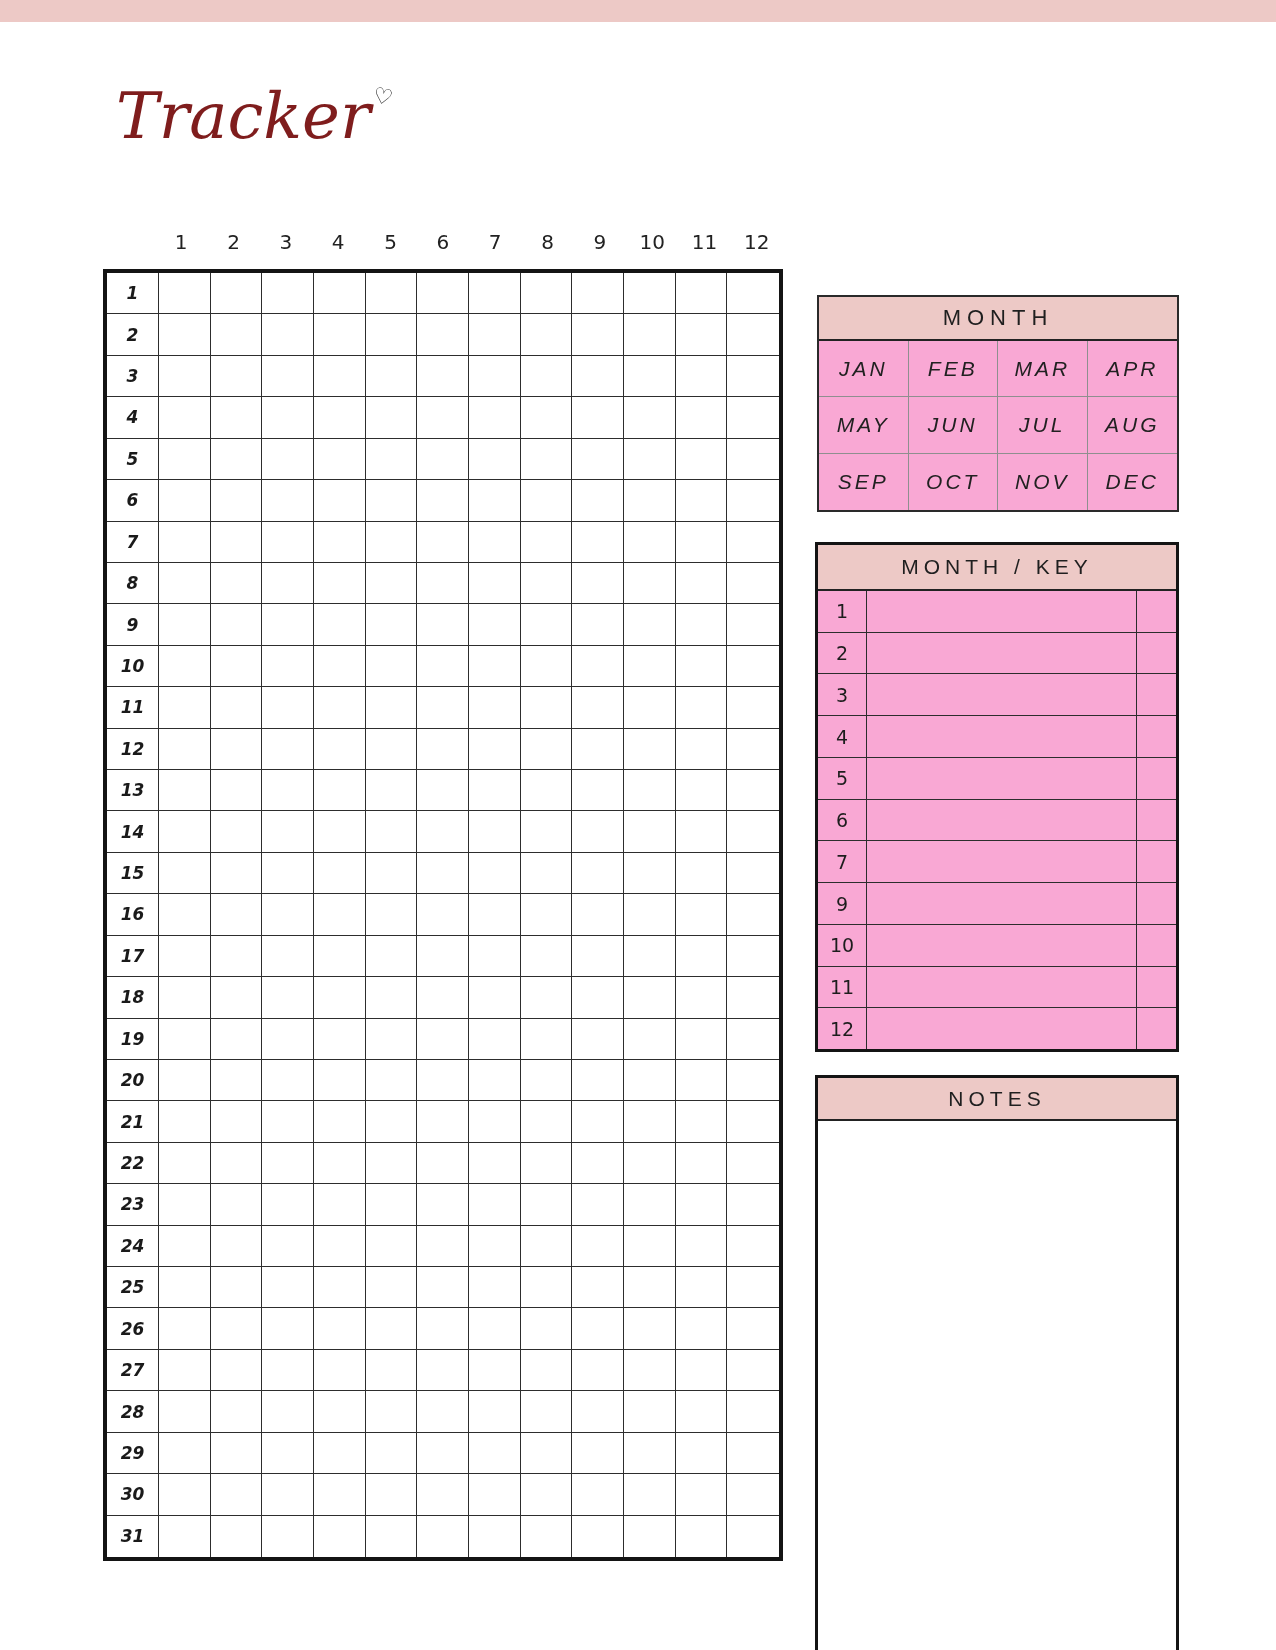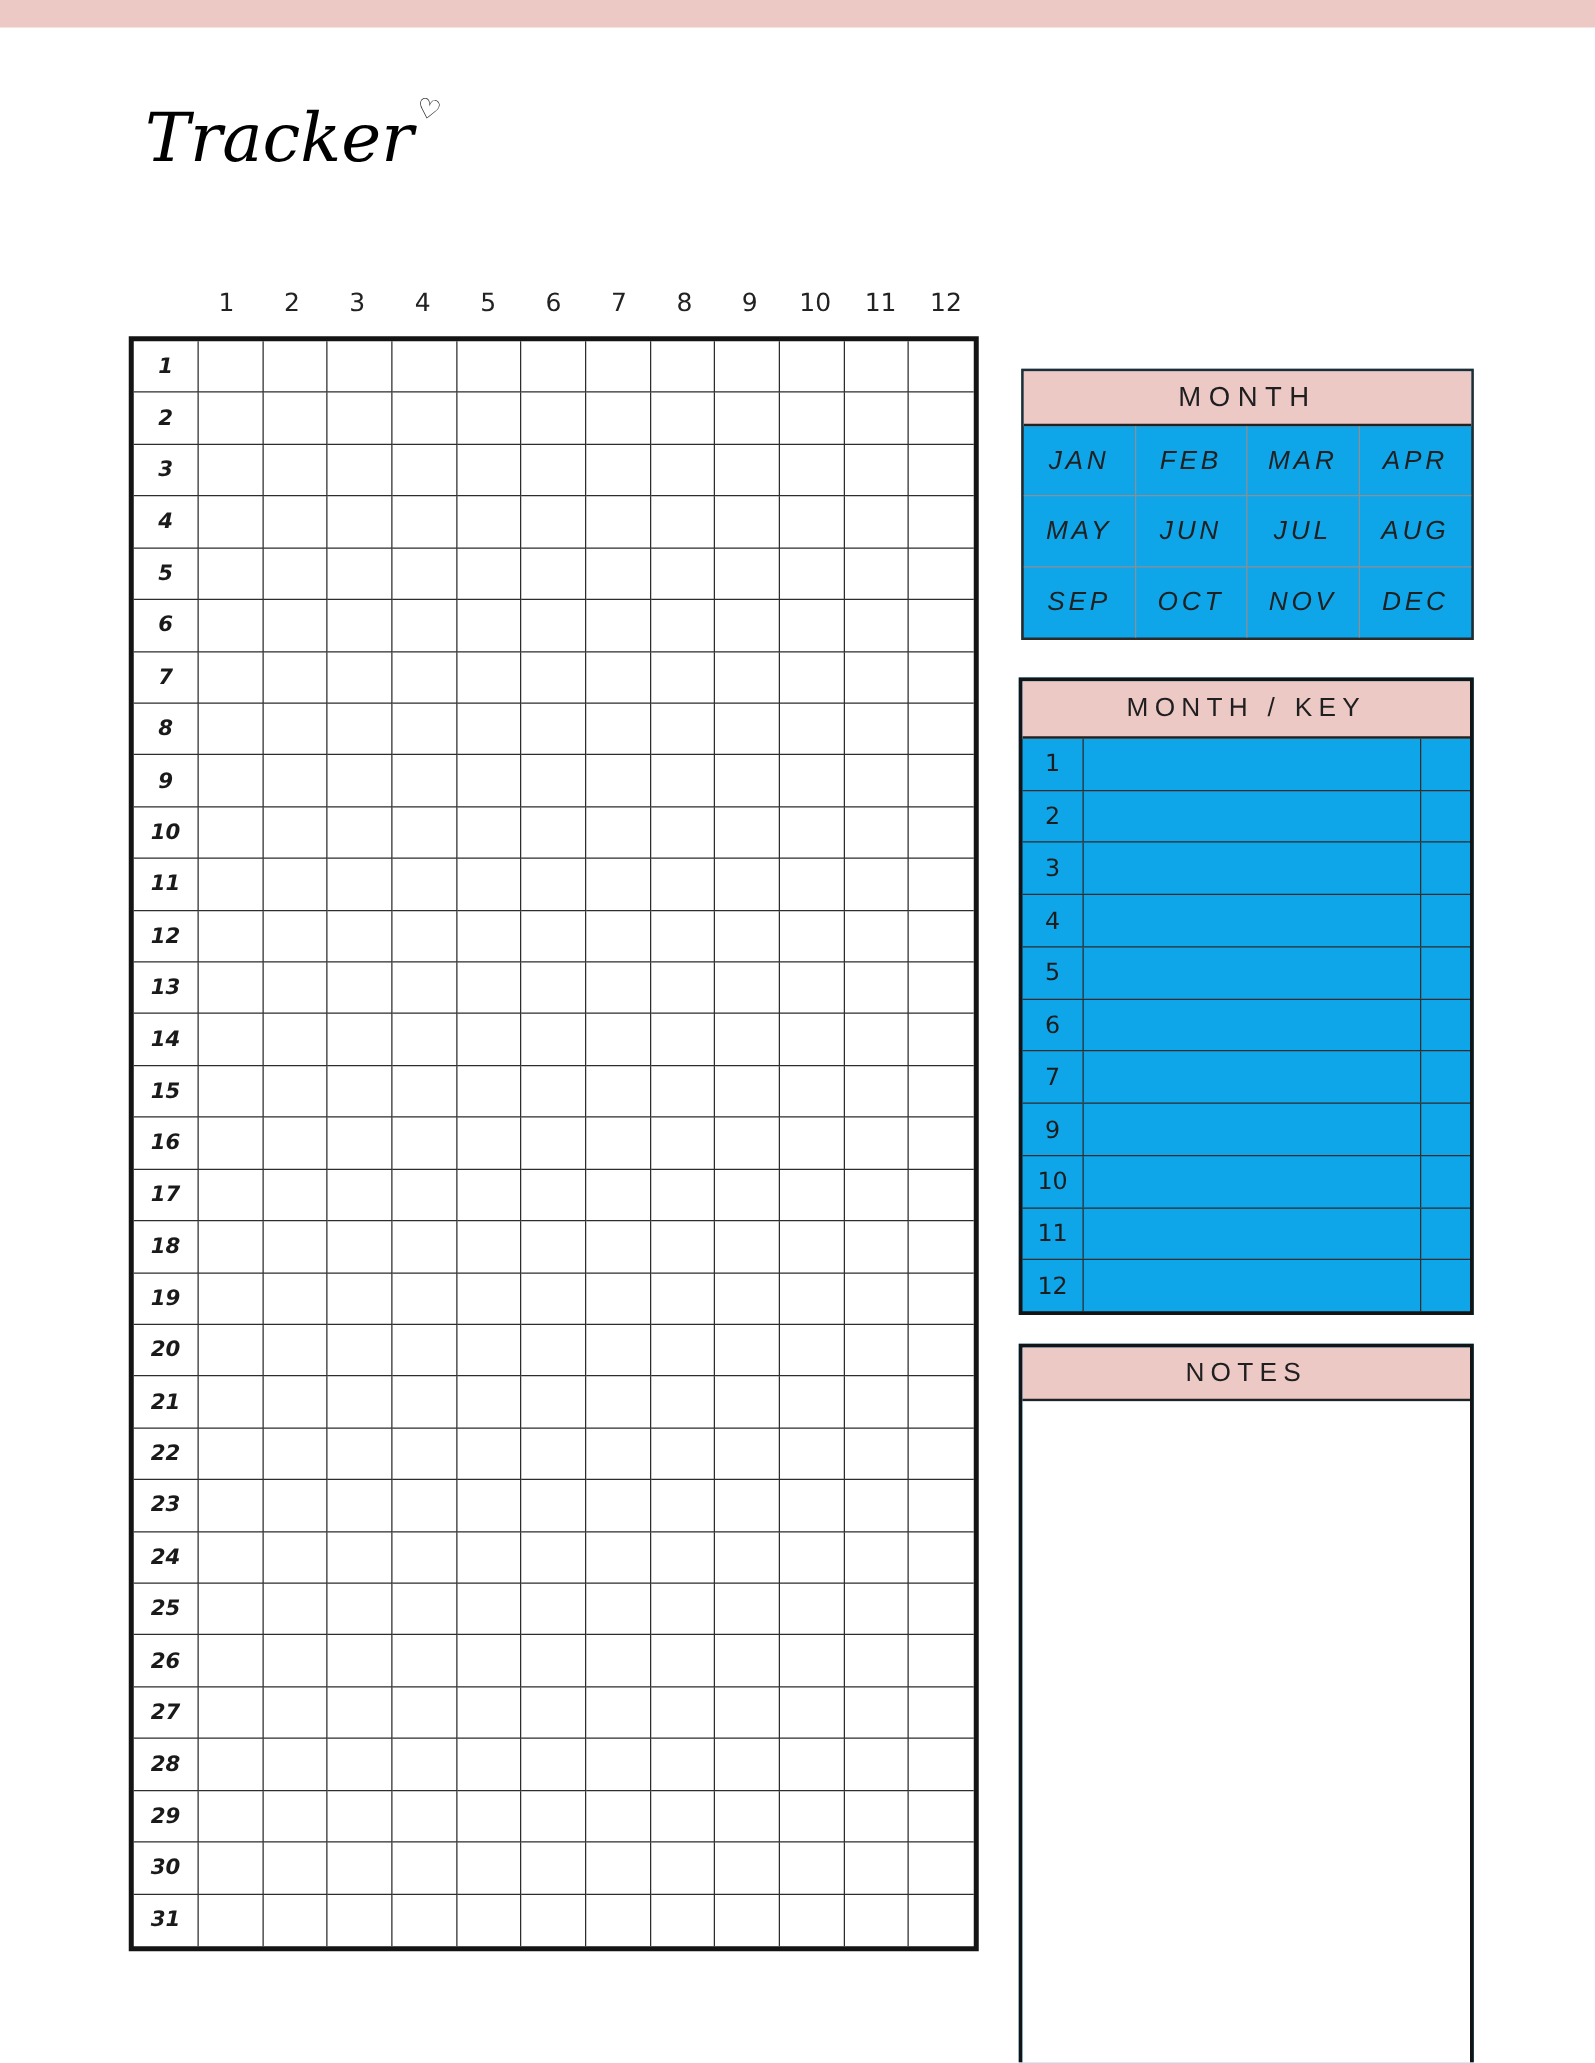--- a/index.html
+++ b/index.html
@@ -13,38 +13,38 @@
   html,body{background:#ffffff;}
   body{font-family:"Liberation Sans", sans-serif;color:var(--ink);}
   .page{position:relative;width:1276px;height:1650px;background:#ffffff;overflow:hidden;}
 
   
   .top-bar{position:absolute;left:0;top:0;width:1276px;height:22px;background:var(--pink);}
 
   
   .title-wrap{position:absolute;left:100px;top:84px;display:flex;align-items:baseline;}
   .title-main{font-family:"DejaVu Sans", sans-serif;font-weight:800;font-size:46px;letter-spacing:7px;color:#161616;}
-  .title-script{font-family:"DejaVu Serif", serif;font-style:italic;font-size:54px;font-weight:500;color:#000000;margin-left:16px;line-height:1;}
+  .title-script{font-family:"DejaVu Serif", serif;font-style:italic;font-size:64px;font-weight:500;color:#7f1d1d;margin-left:16px;line-height:1;}
   .title-heart{font-family:"DejaVu Sans", sans-serif;font-size:22px;color:#2b2b2b;position:relative;top:-34px;left:2px;transform:rotate(12deg);display:inline-block;}
 
   
   .col-headers{position:absolute;left:155px;top:226px;width:628px;height:32px;display:grid;grid-template-columns:repeat(12,1fr);}
   .col-headers div{display:flex;align-items:center;justify-content:center;font-size:20px;color:#222;font-family:"DejaVu Sans", sans-serif;}
 
   
   .main-grid{position:absolute;left:103px;top:269px;width:680px;height:1292px;background:#fff;
     border:4px solid #141414;display:grid;grid-template-columns:52px repeat(12,1fr);grid-template-rows:repeat(31,1fr);}
   .main-grid > div{border-right:1px solid var(--grid-line);border-bottom:1px solid var(--grid-line);}
   .main-grid > div.col-last{border-right:none;}
   .main-grid > div.row-last{border-bottom:none;}
   .row-label-cell{display:flex;align-items:center;justify-content:center;
     font-family:"DejaVu Sans", sans-serif;font-style:italic;font-weight:700;font-size:17px;color:#1a1a1a;}
 
   
-  .panel-box{position:absolute;background:#0ea5e9;justify-content:space-between;}
+  .panel-box{position:absolute;background:#f9a8d4;justify-content:space-between;}
   .panel-header{display:flex;align-items:center;justify-content:center;background:var(--pink);
     border-bottom:2px solid #222;font-family:"Liberation Sans", sans-serif;
     font-size:22px;letter-spacing:6px;color:#1f1f1f;}
 
   .month-box{left:817px;top:295px;width:362px;height:217px;border:2px solid #2a2a2a;display:flex;flex-direction:column;}
   .month-box .panel-header{height:44px;flex:0 0 44px;}
   .month-grid{flex:1;display:grid;grid-template-columns:repeat(4,1fr);grid-template-rows:repeat(3,1fr);font-style:italic;}
   .month-grid div{display:flex;align-items:center;justify-content:center;font-size:21px;letter-spacing:3px;color:#212121;
     border-right:1px solid var(--month-line);border-bottom:1px solid var(--month-line);cursor:pointer;}
   .month-grid div.col-last{border-right:none;}

